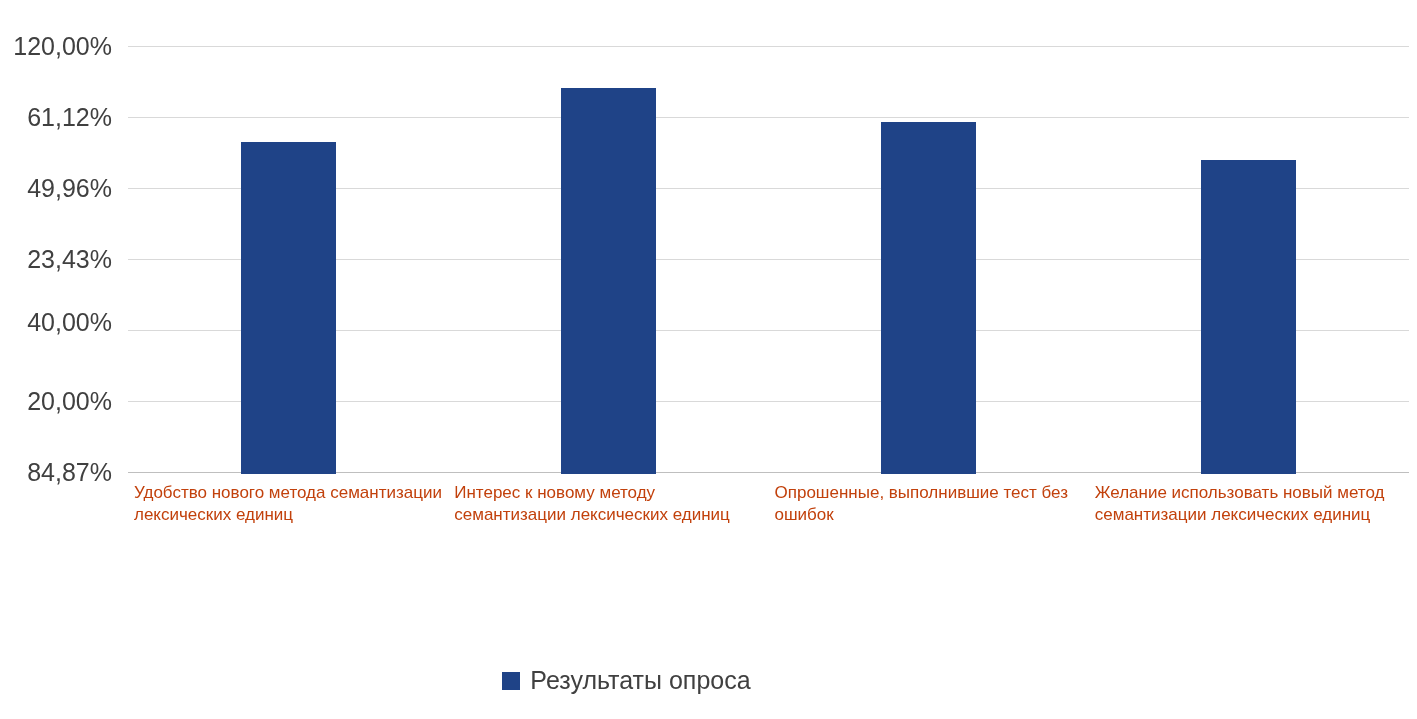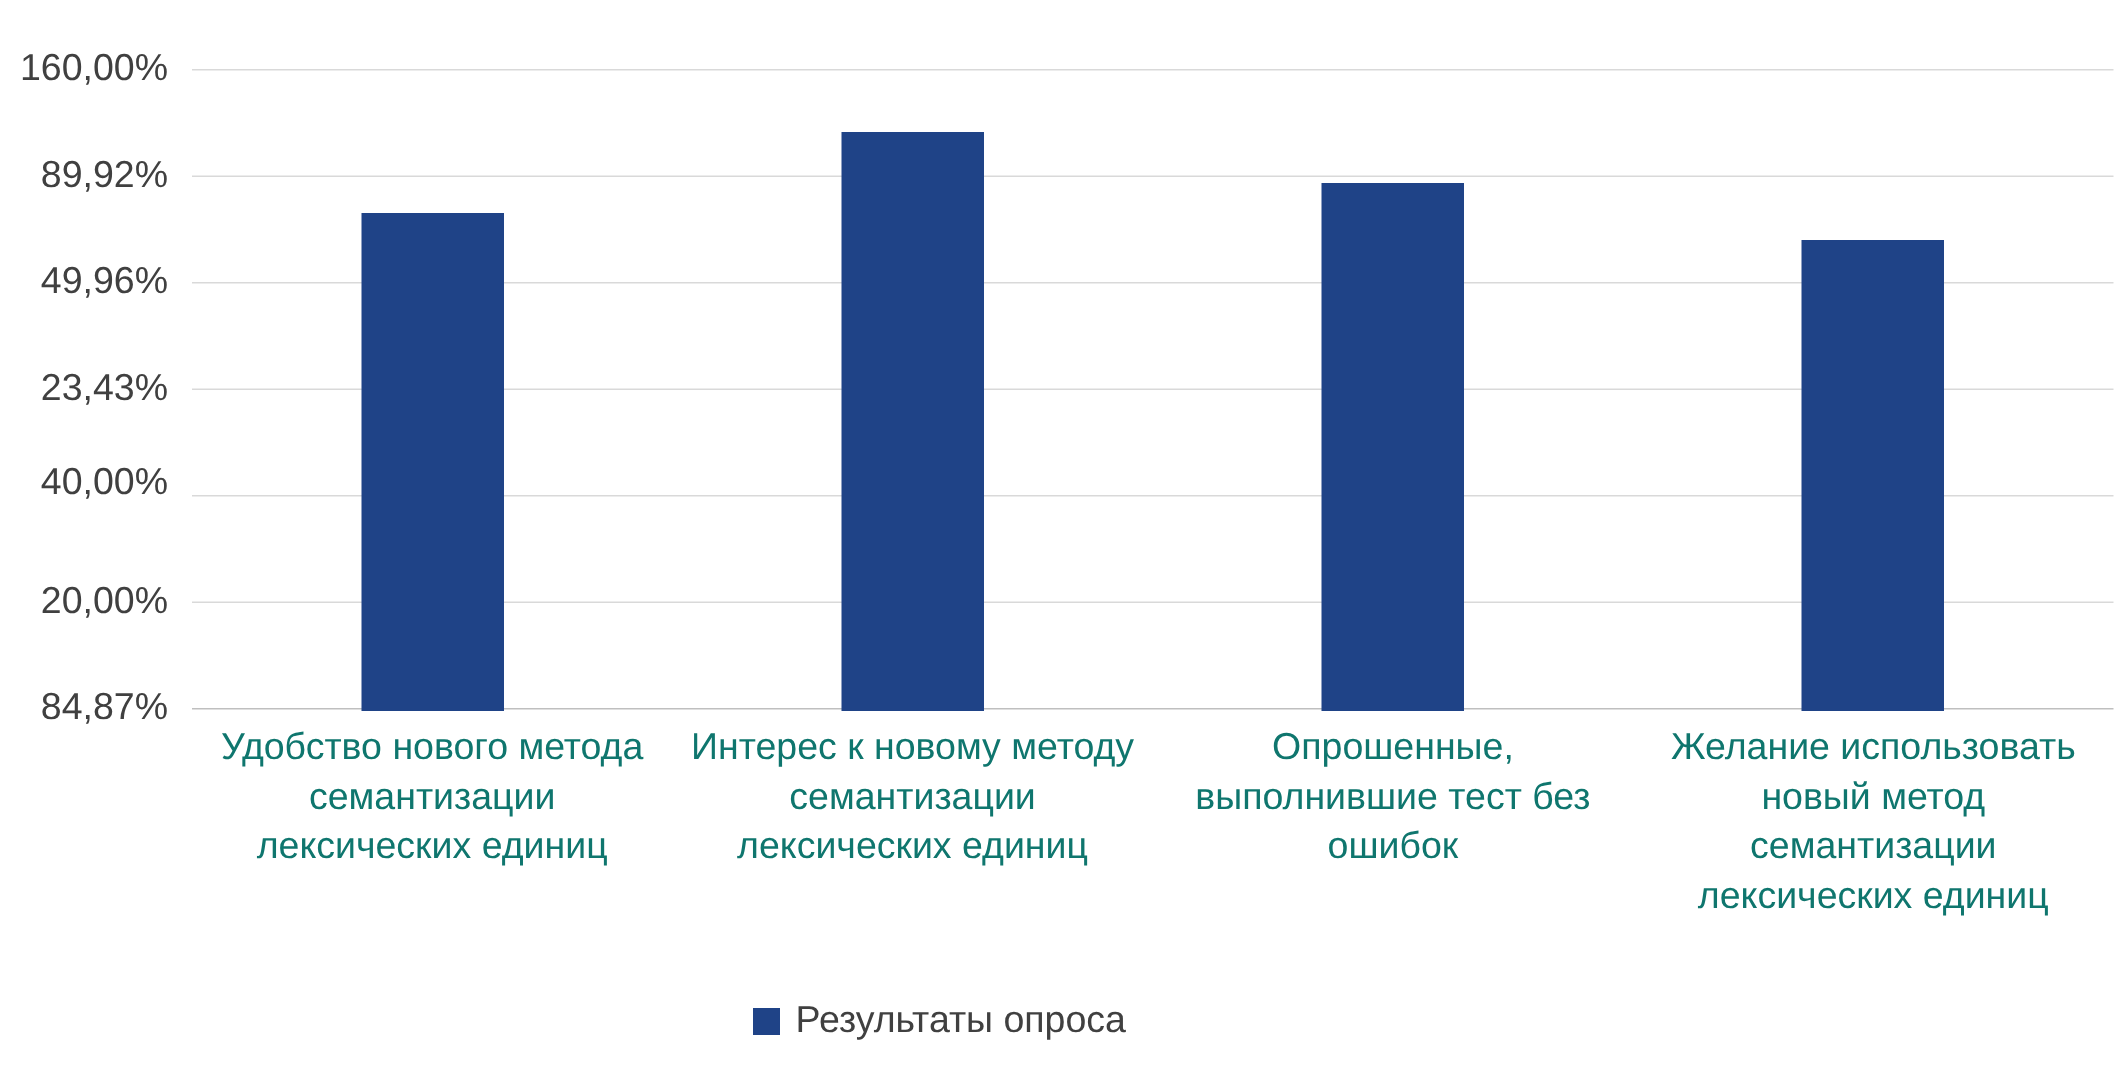--- a/index.html
+++ b/index.html
@@ -101,24 +101,24 @@
   .cat-labels {
     position: absolute;
     left: 128px;
     top: 482px;
     width: 1281px;
     display: flex;
     align-items: flex-start;
   }
   .cat-label {
     flex: 1 1 0;
-    text-align: center;
-    font-size: 25px;
+    text-align: left;
+    font-size: 17px;
     line-height: 1.32;
-    color: #0f766e;
+    color: #c2410c;
     padding: 0 6px;
     box-sizing: border-box;
   }
 
   
   .legend {
     position: absolute;
     left: 0;
     top: 668px;
     width: 1253px;
@@ -139,22 +139,22 @@
     color: #404040;
   }
 </style>
 </head>
 <body>
 
 <div id="chart-root">
   <div class="plot-wrap">
 
     <div class="y-axis">
-      <div class="y-tick-label" style="top:46px;">160,00%</div>
-      <div class="y-tick-label" style="top:117px;">89,92%</div>
+      <div class="y-tick-label" style="top:46px;">120,00%</div>
+      <div class="y-tick-label" style="top:117px;">61,12%</div>
       <div class="y-tick-label" style="top:188px;">49,96%</div>
       <div class="y-tick-label" style="top:259px;">23,43%</div>
       <div class="y-tick-label" style="top:322px;">40,00%</div>
       <div class="y-tick-label" style="top:401px;">20,00%</div>
       <div class="y-tick-label" style="top:472px;">84,87%</div>
     </div>
 
     <div class="grid-area">
       <div class="gridline" style="top:46px;"></div>
       <div class="gridline" style="top:117px;"></div>

